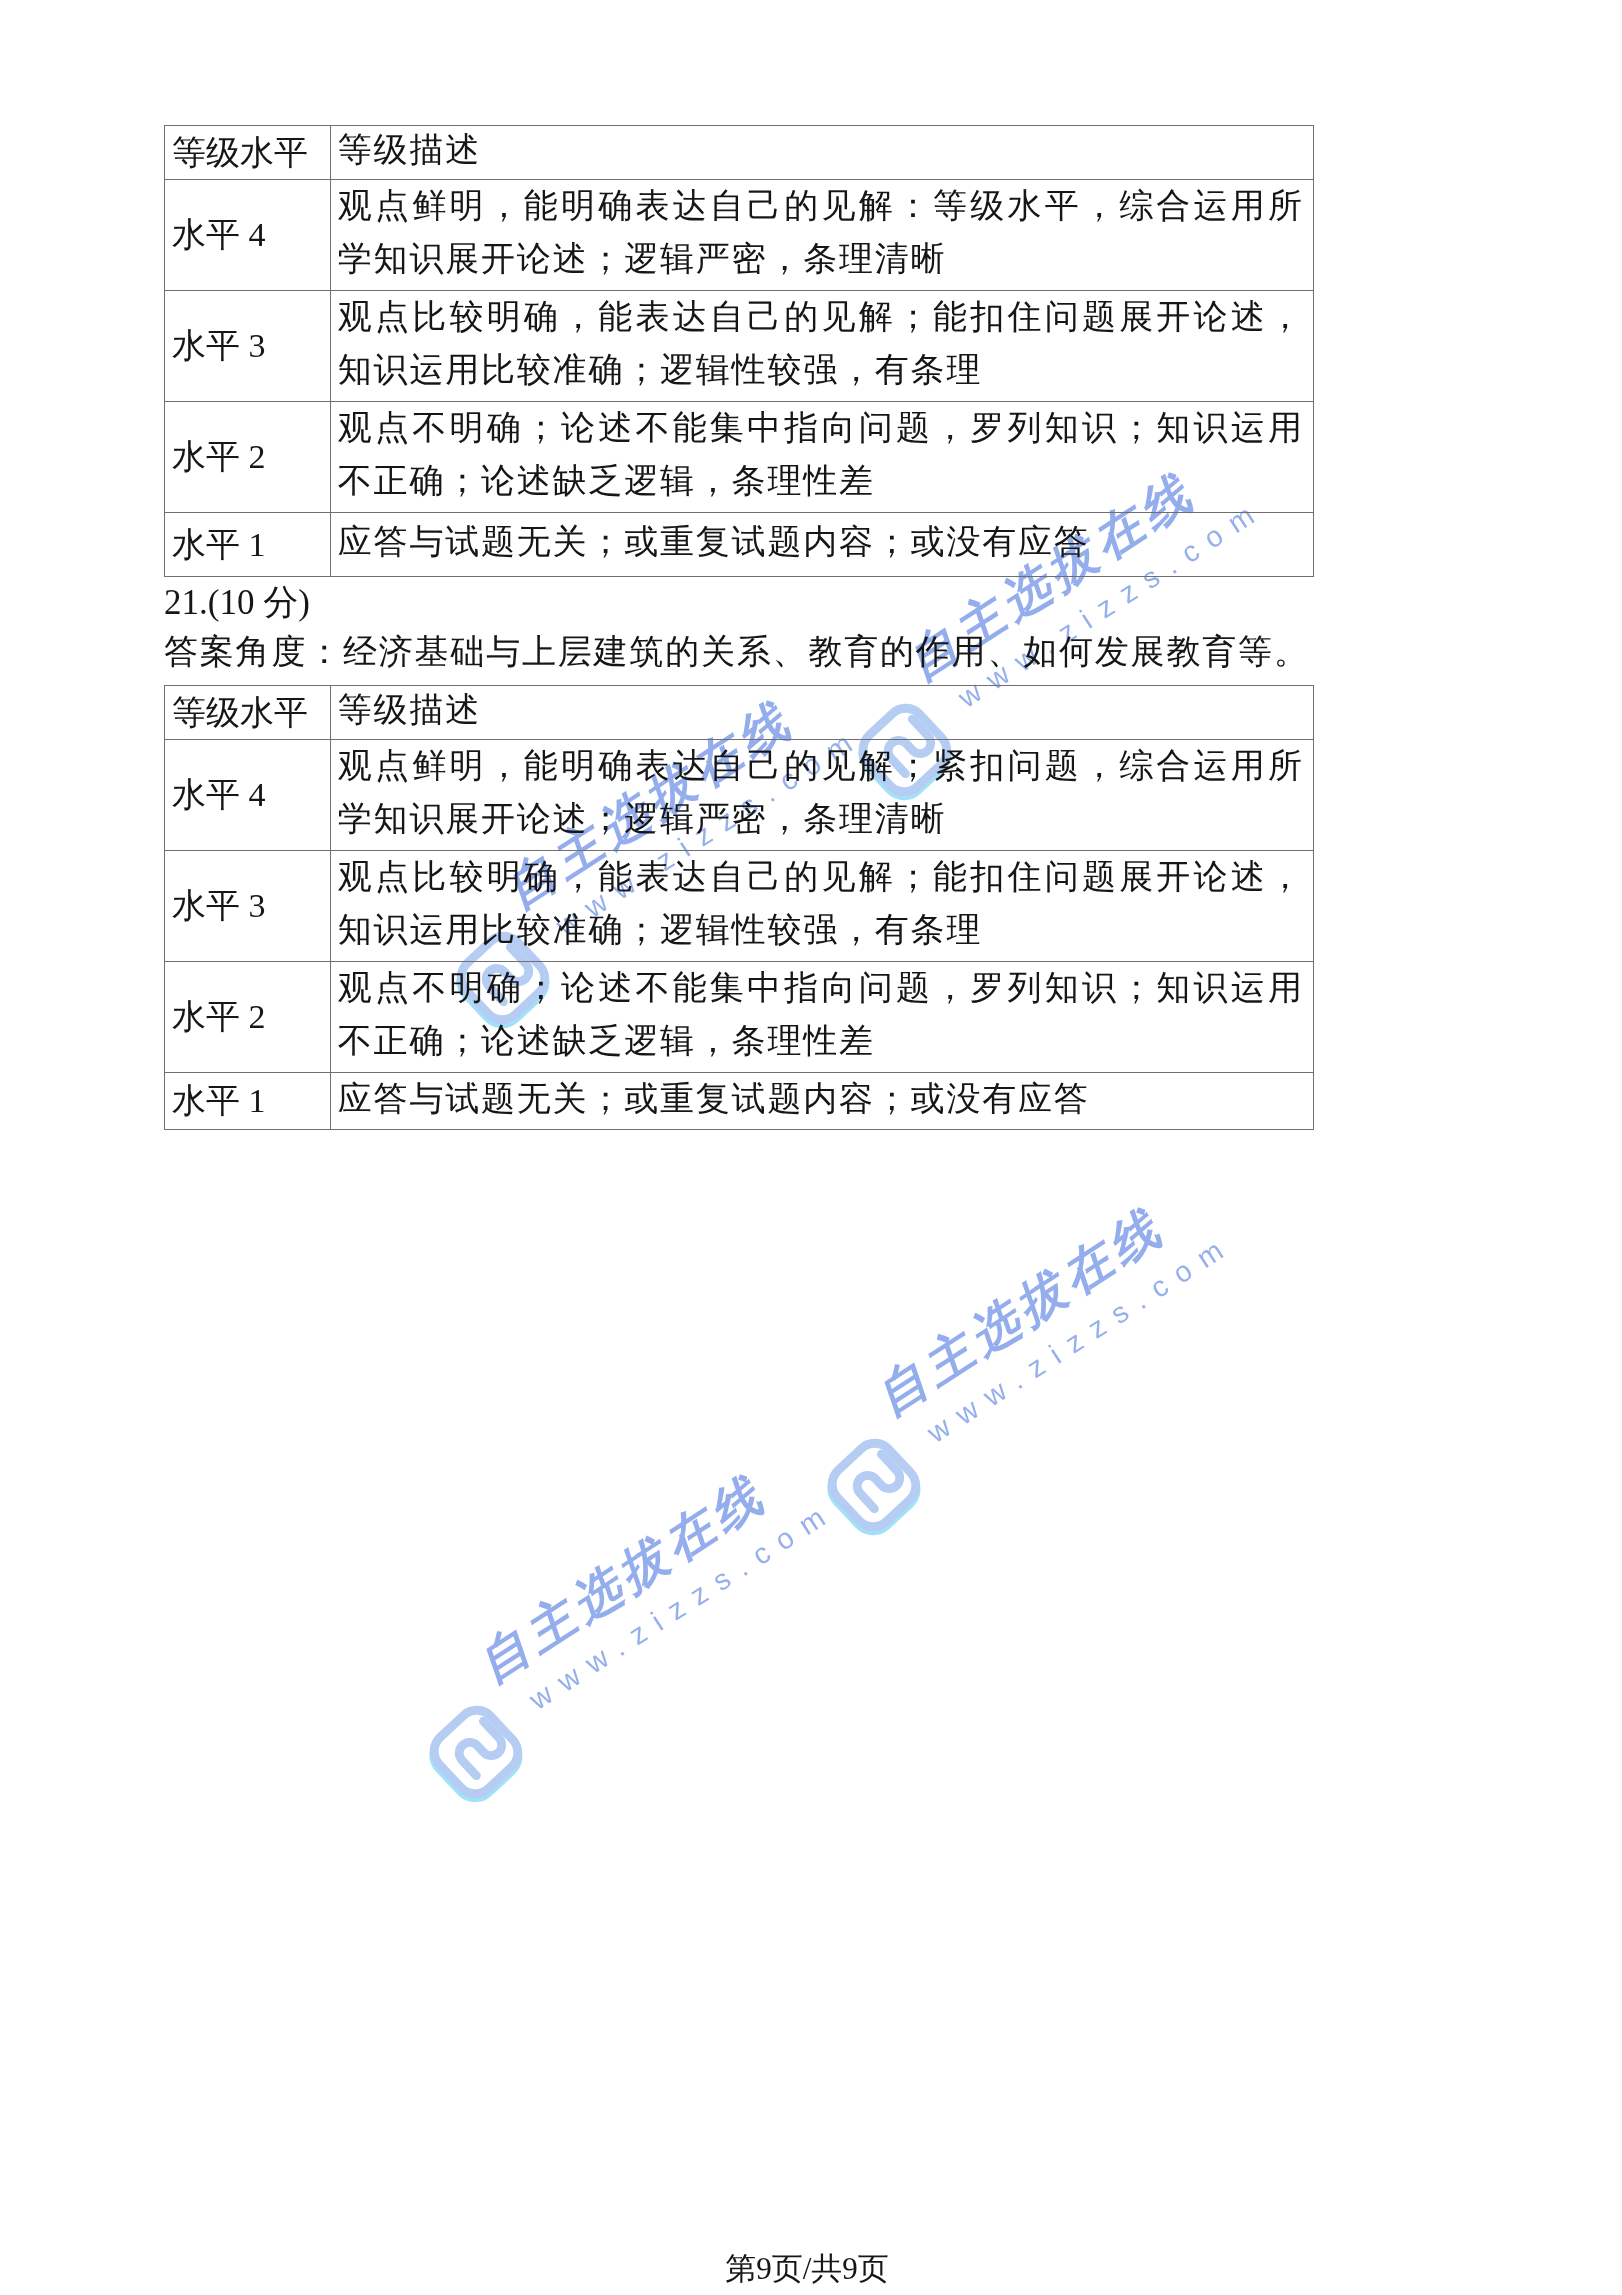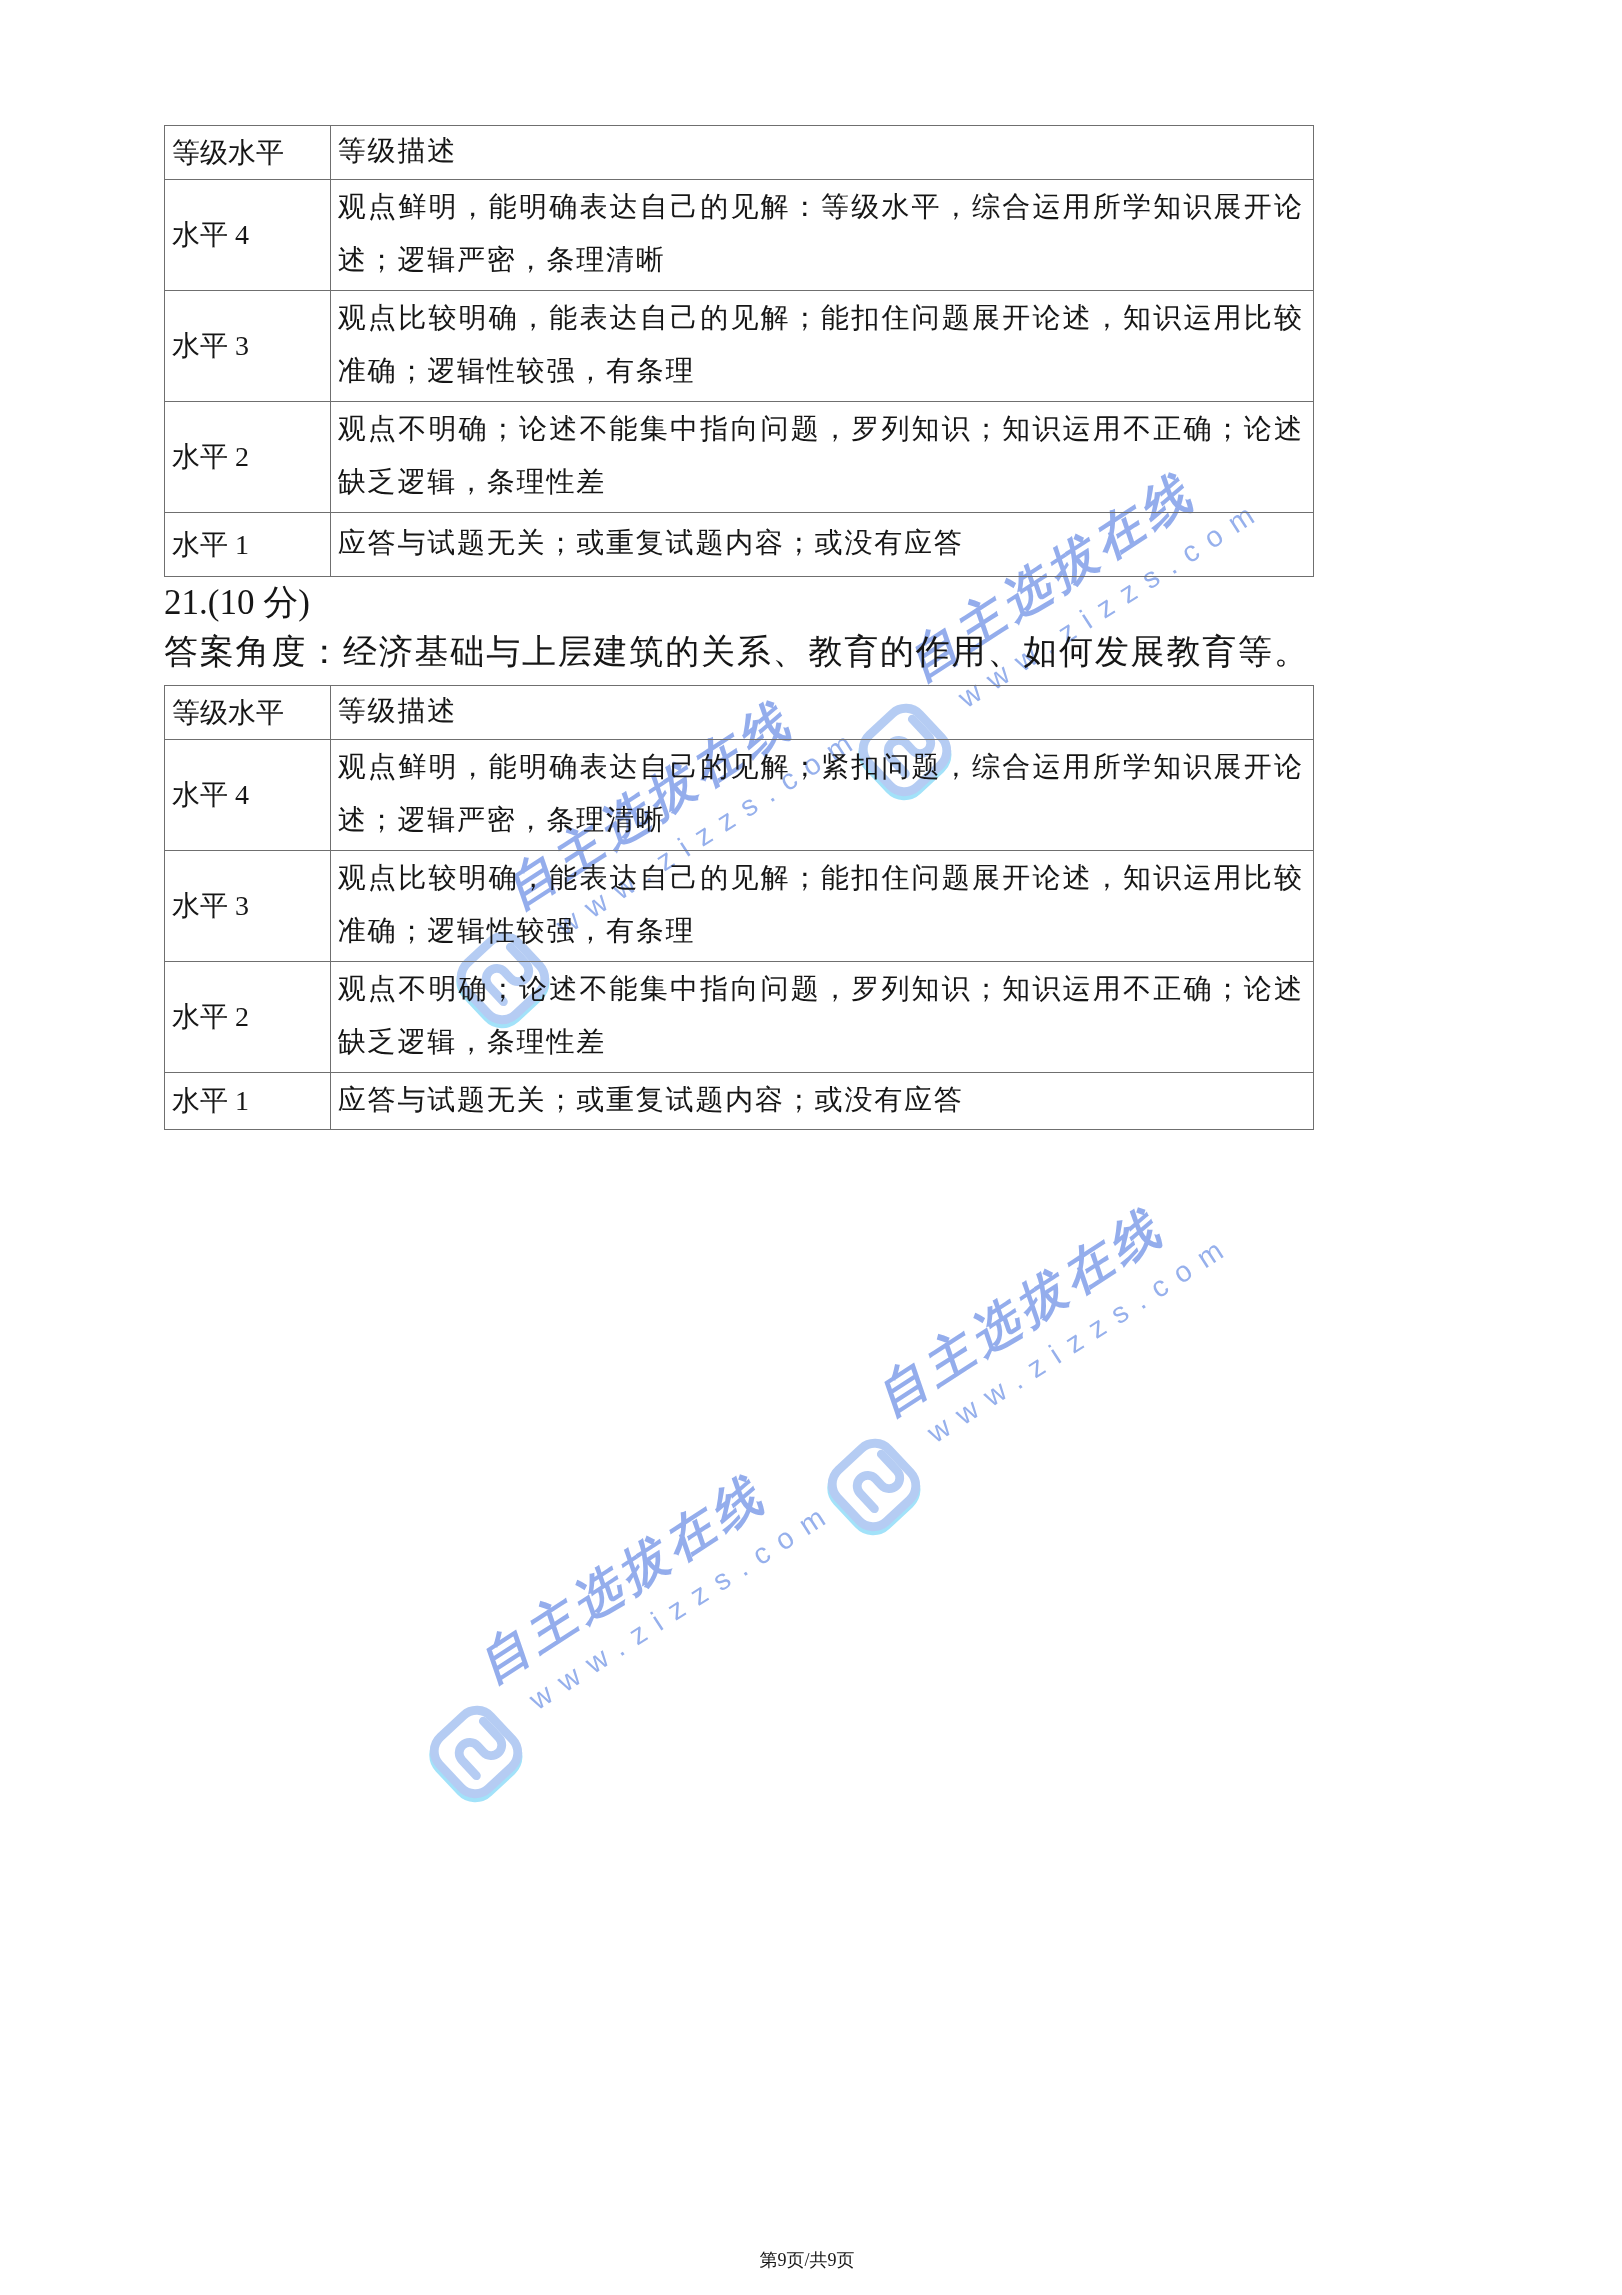--- a/index.html
+++ b/index.html
@@ -40,21 +40,21 @@
   table.rubric{
     position:absolute;left:164px;
     width:1115px;
     border-collapse:collapse;
     table-layout:fixed;
     z-index:2;
     background:transparent;
   }
   table.rubric td{
     border:1.8px solid #6f6f6f;
-    font-size:28px;
+    font-size:34px;
     padding:0 8.8px 0 7px;
     vertical-align:middle;
     background:transparent;
   }
   td.c-level{width:149px;}
   td.c-desc{
     width:966px;
     text-align:justify;
     letter-spacing:1.8px;
     line-height:53px;
@@ -71,21 +71,21 @@
   .q-number{
     position:absolute;left:164px;top:579px;
     font-size:35px;z-index:2;
   }
   .answer-angle{
     position:absolute;left:164px;top:629px;
     font-size:34px;letter-spacing:1.8px;z-index:2;
   }
   .footer{
     position:absolute;left:0;right:9px;top:2248px;
-    text-align:center;font-size:18px;z-index:2;
+    text-align:center;font-size:31px;z-index:2;
   }
 </style>
 </head>
 <body>
 
 <div class="page">
 
   <div class="wm-layer">
     <div class="wm" style="left:861px;top:640px;">
       <svg class="wm-logo" viewBox="0 0 100 100">

